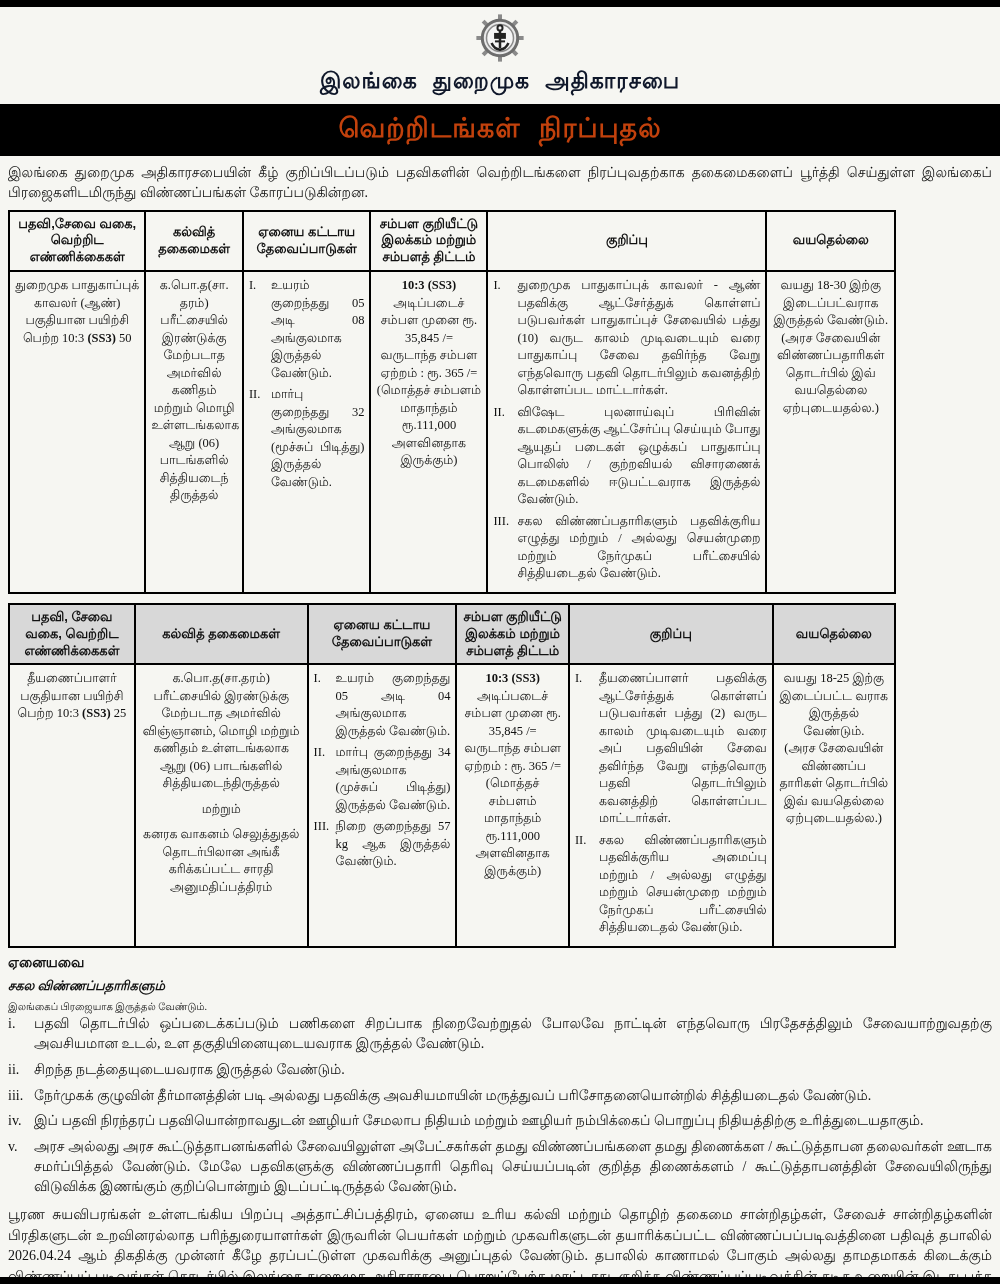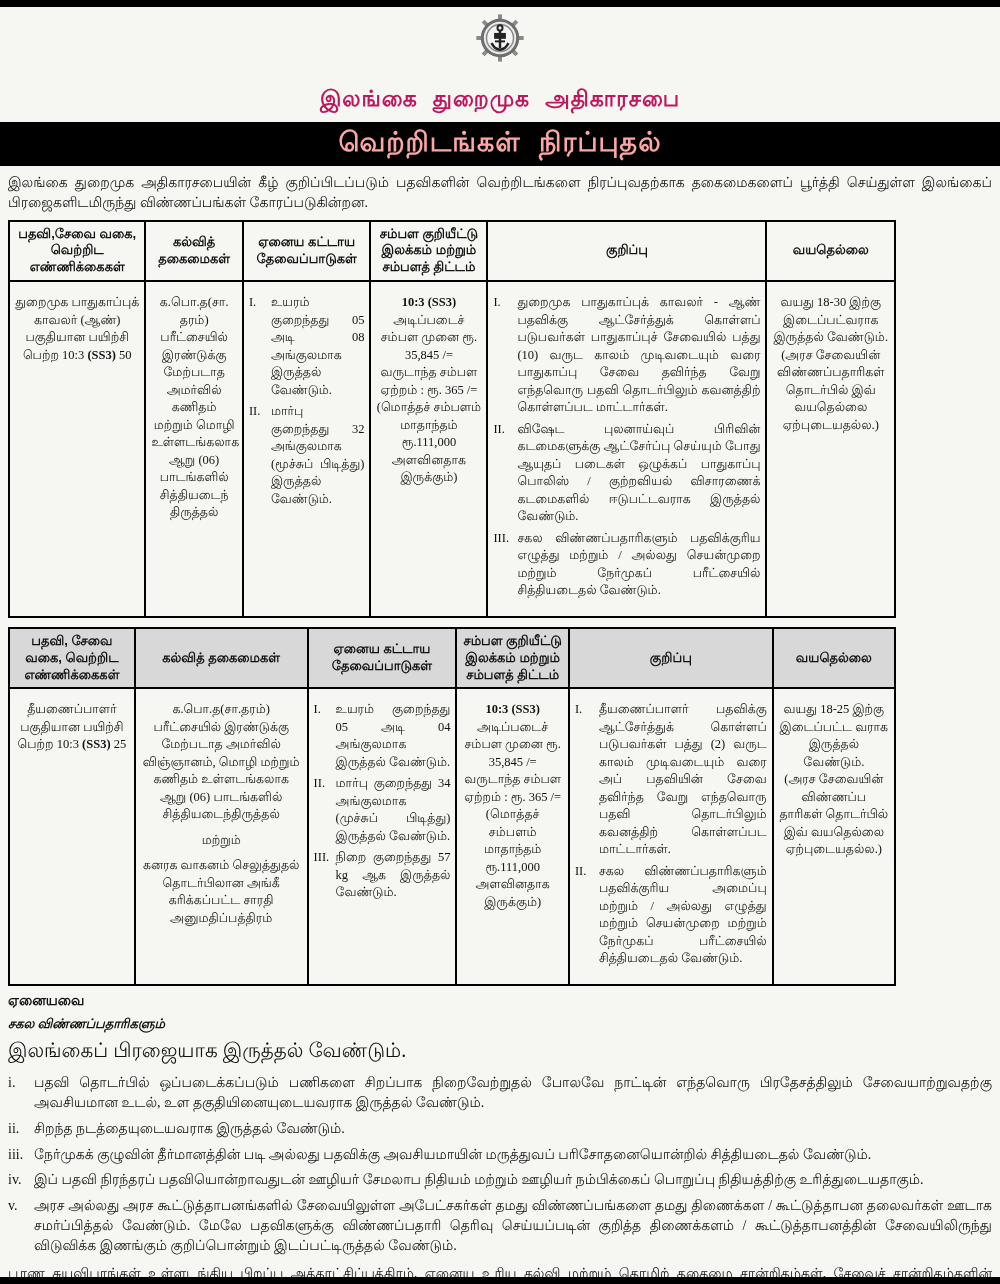--- a/index.html
+++ b/index.html
@@ -12,55 +12,55 @@
   }
   .page{width:1000px;height:1284px;position:relative;box-sizing:border-box;}
   .bar{position:absolute;left:0;width:1000px;height:7px;background:#000;}
   .bar.top{top:0;}
   .bar.bottom{bottom:0;}
   header{padding-top:10px;text-align:center;}
   .logo-wrap{height:56px;display:flex;justify-content:center;align-items:center;}
   .org-title{
     font-family:"Liberation Sans", sans-serif;
     font-weight:bold;font-size:22px;letter-spacing:1px;word-spacing:8px;
-    margin-top:20px;color:#be185d;
+    margin-top:2px;color:#0f172a;
   }
   .banner{
-    margin-top:8px;background:#000;color:#fca5a5;height:44px;
+    margin-top:8px;background:#000;color:#c2410c;height:52px;
     display:flex;align-items:center;justify-content:center;
     font-family:"Liberation Sans", sans-serif;font-weight:bold;font-size:27px;
     letter-spacing:1px;word-spacing:10px;
   }
   .intro{
     margin:7px 8px 6px 8px;font-size:14px;line-height:1.45;text-align:justify;
   }
   table{border-collapse:collapse;table-layout:fixed;width:888px;margin:0 8px;}
   table,th,td{border:2px solid #000;}
   th{
     font-family:"Liberation Sans", sans-serif;font-weight:bold;font-size:13px;
     padding:4px 3px;line-height:1.3;vertical-align:middle;text-align:center;
   }
   td{
-    font-size:12.5px;line-height:1.4;padding:12px 5px;vertical-align:top;
+    font-size:12.5px;line-height:1.4;padding:5px 5px;vertical-align:top;
   }
   .t1 tbody td{height:288px;}
   .t2 tbody td{height:256px;}
   .t2 thead th{background:#d8d8d8;}
   .c-center{text-align:center;}
   .li{display:flex;gap:4px;text-align:left;margin-bottom:4px;}
   .li .n{flex:0 0 18px;}
   .li .t{flex:1;text-align:justify;}
   .rem .n{flex:0 0 20px;}
   .salary-code{font-weight:bold;}
   .ed-part{margin-bottom:8px;}
   .gap{height:9px;}
   .other{margin:6px 8px 0 8px;}
   .h-bold{font-family:"Liberation Sans", sans-serif;font-weight:bold;font-size:14px;margin:4px 0;}
   .h-bold-italic{font-weight:bold;font-style:italic;font-size:13px;margin:6px 0;}
-  .lead{font-size:20px;margin:6px 0 9px 0;}
+  .lead{font-size:10px;margin:6px 0 0 0;}
   .olist .li{margin-bottom:6px;font-size:14px;line-height:1.42;}
   .olist .n{flex:0 0 22px;}
   .closing{font-size:14px;line-height:1.47;text-align:justify;margin:8px 0 6px 0;}
   .emblem circle,.emblem line,.emblem path{vector-effect:non-scaling-stroke;}
 </style>
 </head>
 <body>
 
 <div class="page">
   <div class="bar top"></div>

